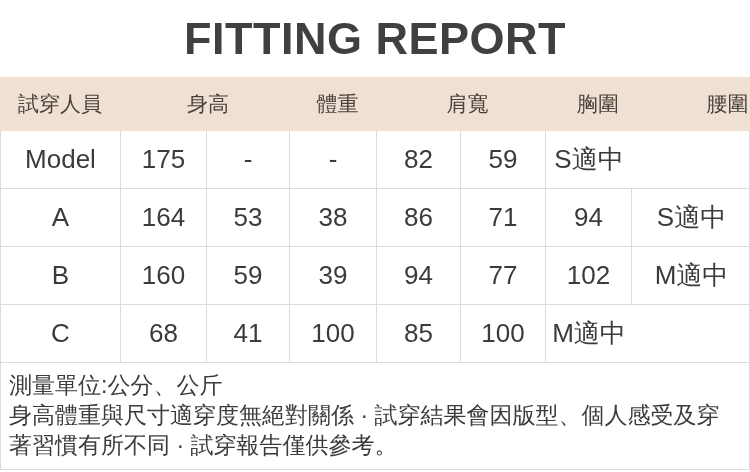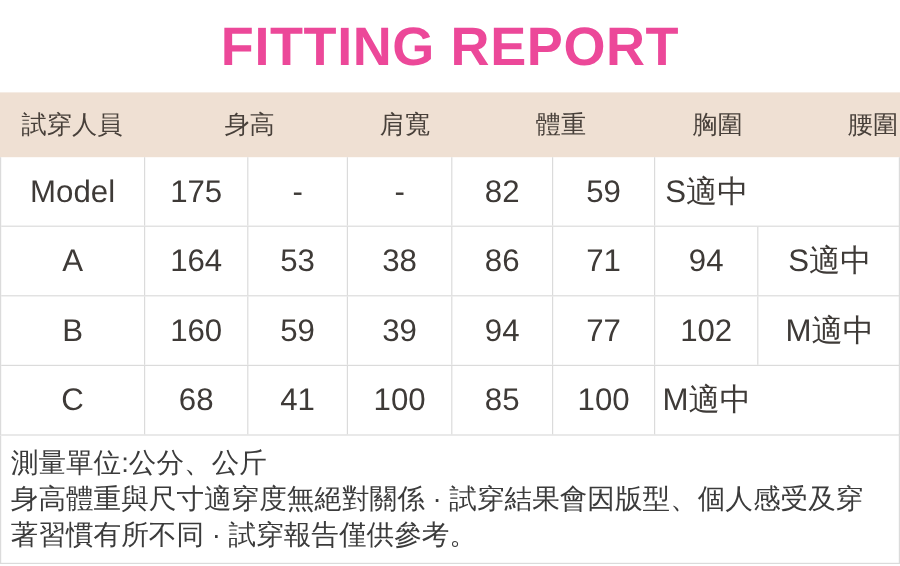--- a/index.html
+++ b/index.html
@@ -11,21 +11,21 @@
     font-family: "Liberation Sans", "DejaVu Sans", sans-serif;
     overflow: hidden;
   }
   .page-title {
     margin: 10px 0 9px 0;
     text-align: center;
     font-size: 45px;
     font-weight: 700;
     line-height: 58px;
     letter-spacing: 0.5px;
-    color: #ec4899;
+    color: #404040;
   }
   .grid-row {
     display: grid;
     grid-template-columns: 120px 86px 83px 87px 84px 85px 86px 1fr;
     width: 750px;
   }
   .thead {
     background: #efe0d3;
     height: 54px;
     gap: 45px;
@@ -70,22 +70,22 @@
 </head>
 <body>
 
 <h1 class="page-title">FITTING REPORT</h1>
 
 <div>
 
   <div class="grid-row thead">
     <div class="hcell">試穿人員</div>
     <div class="hcell">身高</div>
+    <div class="hcell">體重</div>
     <div class="hcell">肩寬</div>
-    <div class="hcell">體重</div>
     <div class="hcell">胸圍</div>
     <div class="hcell">腰圍</div>
   </div>
 
   <div class="tbody">
 
     <div class="grid-row trow">
       <div class="cell">Model</div>
       <div class="cell">175</div>
       <div class="cell">-</div>

